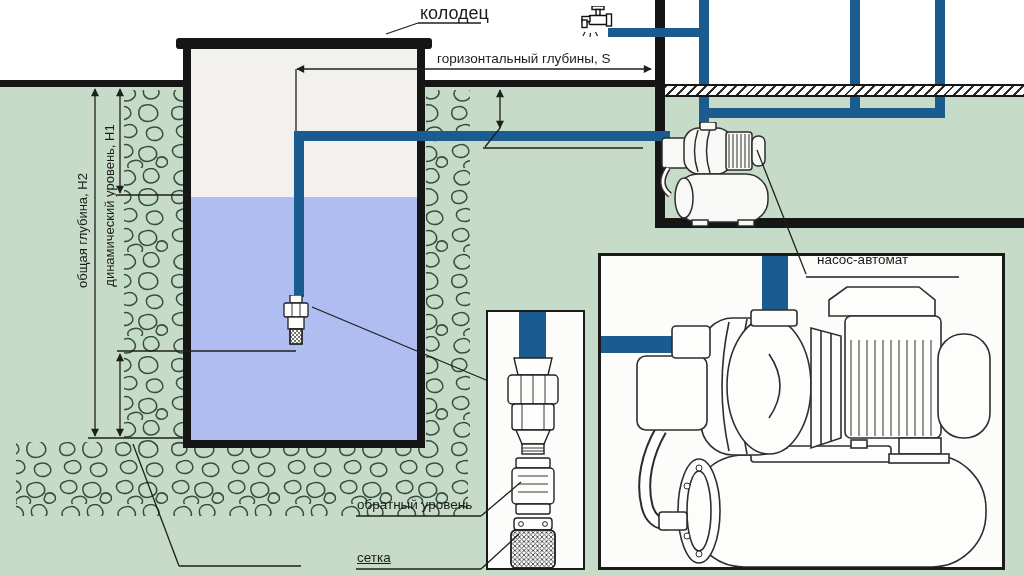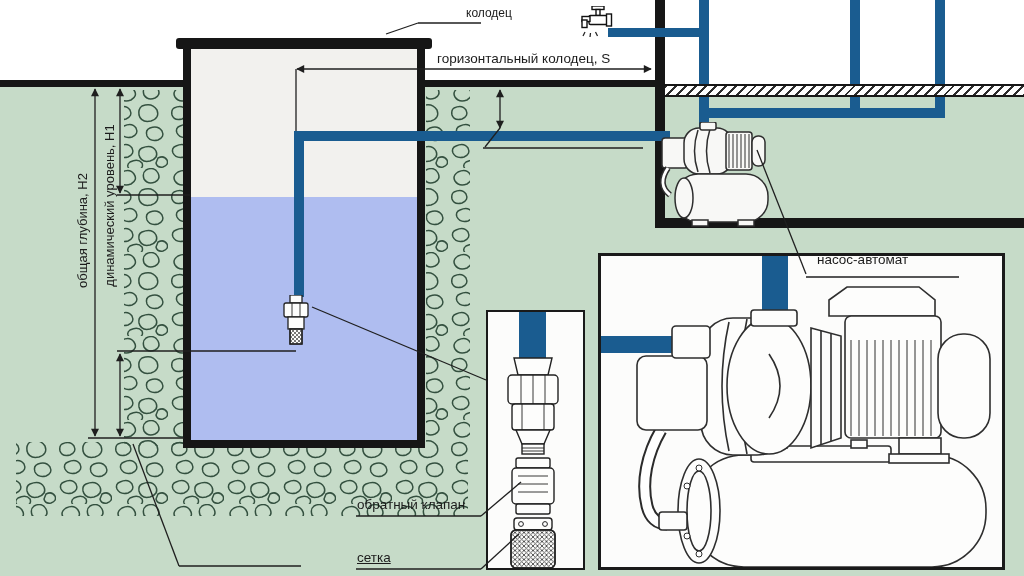--- a/index.html
+++ b/index.html
@@ -283,21 +283,21 @@
         <line x1="356" y1="569" x2="481" y2="569"></line>
         <line x1="481" y1="569" x2="519" y2="534"></line>
       </g>
       <g>
         <line x1="179" y1="566" x2="301" y2="566"></line>
         <line x1="179" y1="566" x2="133" y2="444"></line>
       </g>
     </g>
   </svg>
 
-  <div class="label" style="left:420px;top:6px;font-size:12px;margin-left:46px;">колодец</div>
-  <div class="label" style="left:437px;top:51px;">горизонтальный колодец, S</div>
+  <div class="label" style="left:420px;top:6px;font-size:18px;">колодец</div>
+  <div class="label" style="left:437px;top:51px;">горизонтальный глубины, S</div>
   <div class="label" style="left:817px;top:252px;">насос-автомат</div>
-  <div class="label" style="left:357px;top:497px;">обратный клапан</div>
+  <div class="label" style="left:357px;top:497px;">обратный уровень</div>
   <div class="label" style="left:357px;top:550px;text-decoration:underline;">сетка</div>
   <div class="rot" style="left:7px;top:223px;width:150px;">общая глубина, H2</div>
   <div class="rot" style="left:19px;top:198px;width:180px;">динамический уровень, H1</div>
 
 </div>
 
 </body></html>

